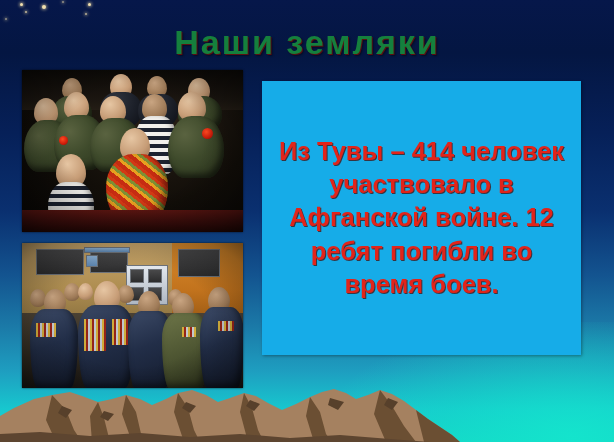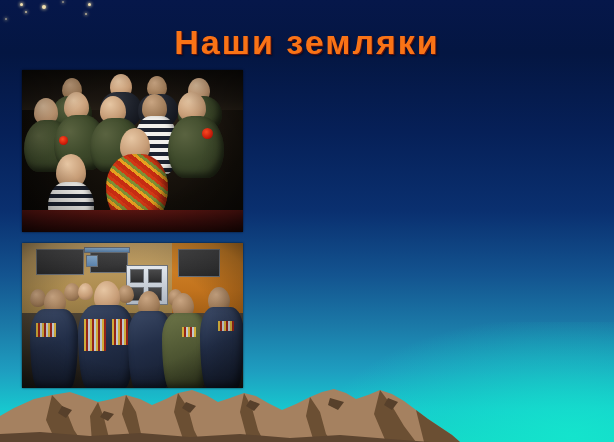--- a/index.html
+++ b/index.html
@@ -53,21 +53,21 @@
   
   .title {
     position: absolute;
     left: 0;
     top: 23px;
     width: 614px;
     text-align: center;
     font-size: 34px;
     font-weight: bold;
     letter-spacing: 2px;
-    color: #f97316;
+    color: #15803d;
     text-shadow: 1px 1px 0 #5a1010, 2px 2px 2px rgba(0,0,0,0.45);
     white-space: nowrap;
   }
 
   
   .photo {
     position: absolute;
     overflow: hidden;
     background: #120d08;
     box-shadow: 0 0 2px rgba(0,0,0,0.7);
@@ -302,20 +302,23 @@
     <div class="ph-layer olivuni" style="left:140px;top:70px;width:46px;height:75px;"></div>
     <div class="medals" style="position:absolute;left:160px;top:84px;width:14px;height:10px;"></div>
 
     <div class="ph-layer head dk" style="left:186px;top:44px;width:22px;height:25px;"></div>
     <div class="ph-layer dressuni" style="left:178px;top:64px;width:44px;height:81px;"></div>
     <div class="medals" style="position:absolute;left:196px;top:78px;width:16px;height:10px;"></div>
 
     <div class="ph-layer b-vig"></div>
   </div>
 
+  <div id="textbox">
+    <p>Из  Тувы – 414 человек участвовало в Афганской войне. 12 ребят погибли во время боев.</p>
+  </div>
 
   <svg id="mountains" viewBox="0 0 614 56" preserveAspectRatio="none">
 
     <polygon fill="#a58160" points="0,56 0,30 14,22 34,13 52,9 70,6 82,10 98,16 112,13 126,9 140,13 152,19 166,13 178,7 192,4 206,9 218,16 230,12 244,7 256,10 268,17 282,24 296,18 310,11 322,6 334,3 346,7 356,13 368,9 380,4 392,8 404,15 416,24 428,33 440,41 452,49 460,56"></polygon>
 
     <g fill="#6b4f33">
       <polygon points="52,9 66,24 74,44 82,56 56,56 46,34"></polygon>
       <polygon points="98,16 104,32 110,56 92,56 90,30"></polygon>
       <polygon points="126,9 136,26 142,52 148,56 132,56 122,28"></polygon>
       <polygon points="178,7 188,22 194,44 200,56 184,56 174,26"></polygon>

